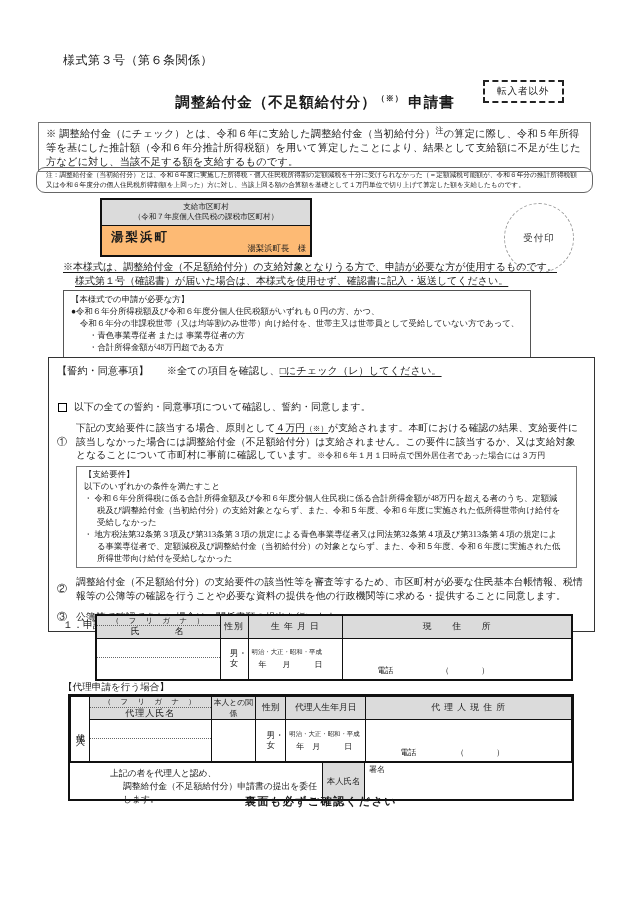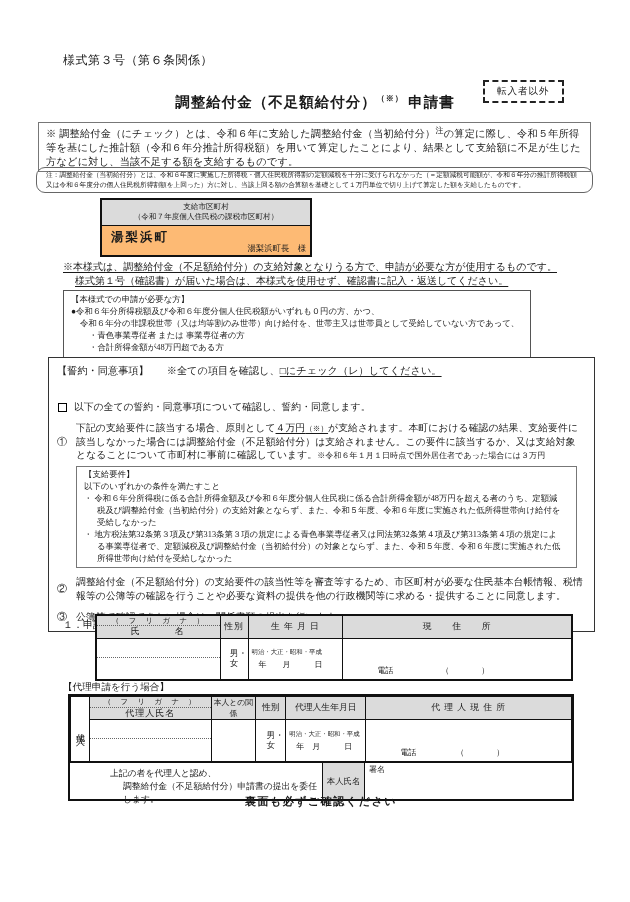--- a/index.html
+++ b/index.html
@@ -121,20 +121,23 @@
     <div class="muni-head">
       <div>支給市区町村</div>
       <div>（令和７年度個人住民税の課税市区町村）</div>
     </div>
     <div class="muni-body">
       <div class="muni-name">湯梨浜町</div>
       <div class="muni-addressee">湯梨浜町長　様</div>
     </div>
   </div>
 
+  <div class="abs stamp">
+    <span>受付印</span>
+  </div>
 
   <div class="abs usage">
     <div>※本様式は、調整給付金（不足額給付分）の支給対象となりうる方で、申請が必要な方が使用するものです。</div>
     <div class="l2">様式第１号（確認書）が届いた場合は、本様式を使用せず、確認書に記入・返送してください。</div>
   </div>
 
   <div class="abs eligible">
     <div>【本様式での申請が必要な方】</div>
     <div>●令和６年分所得税額及び令和６年度分個人住民税額がいずれも０円の方、かつ、</div>
     <div class="ind1">令和６年分の非課税世帯（又は均等割のみ世帯）向け給付を、世帯主又は世帯員として受給していない方であって、</div>

